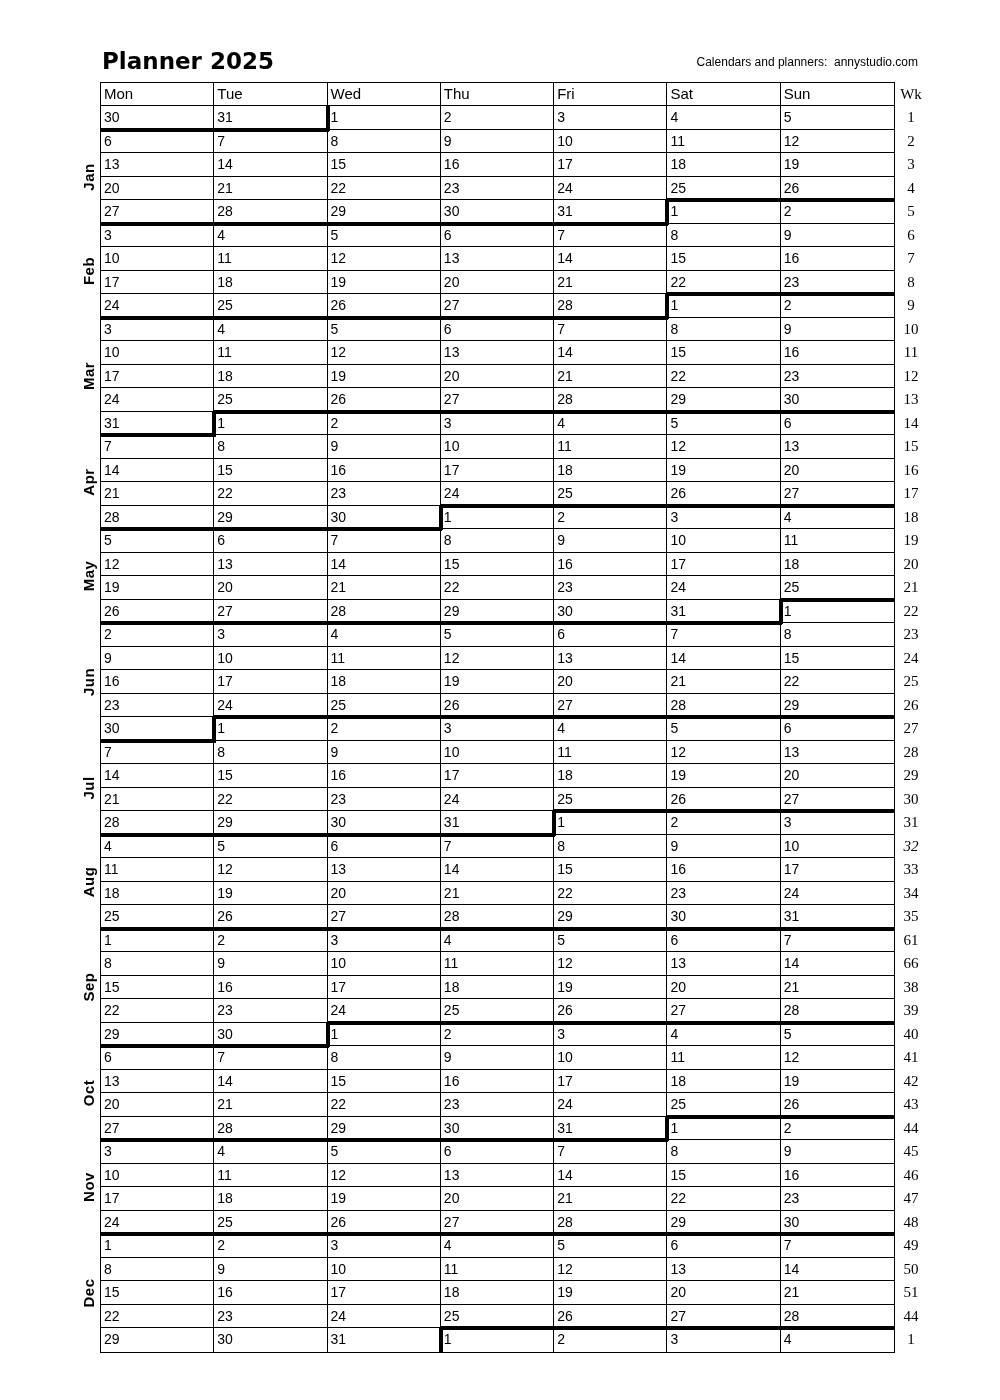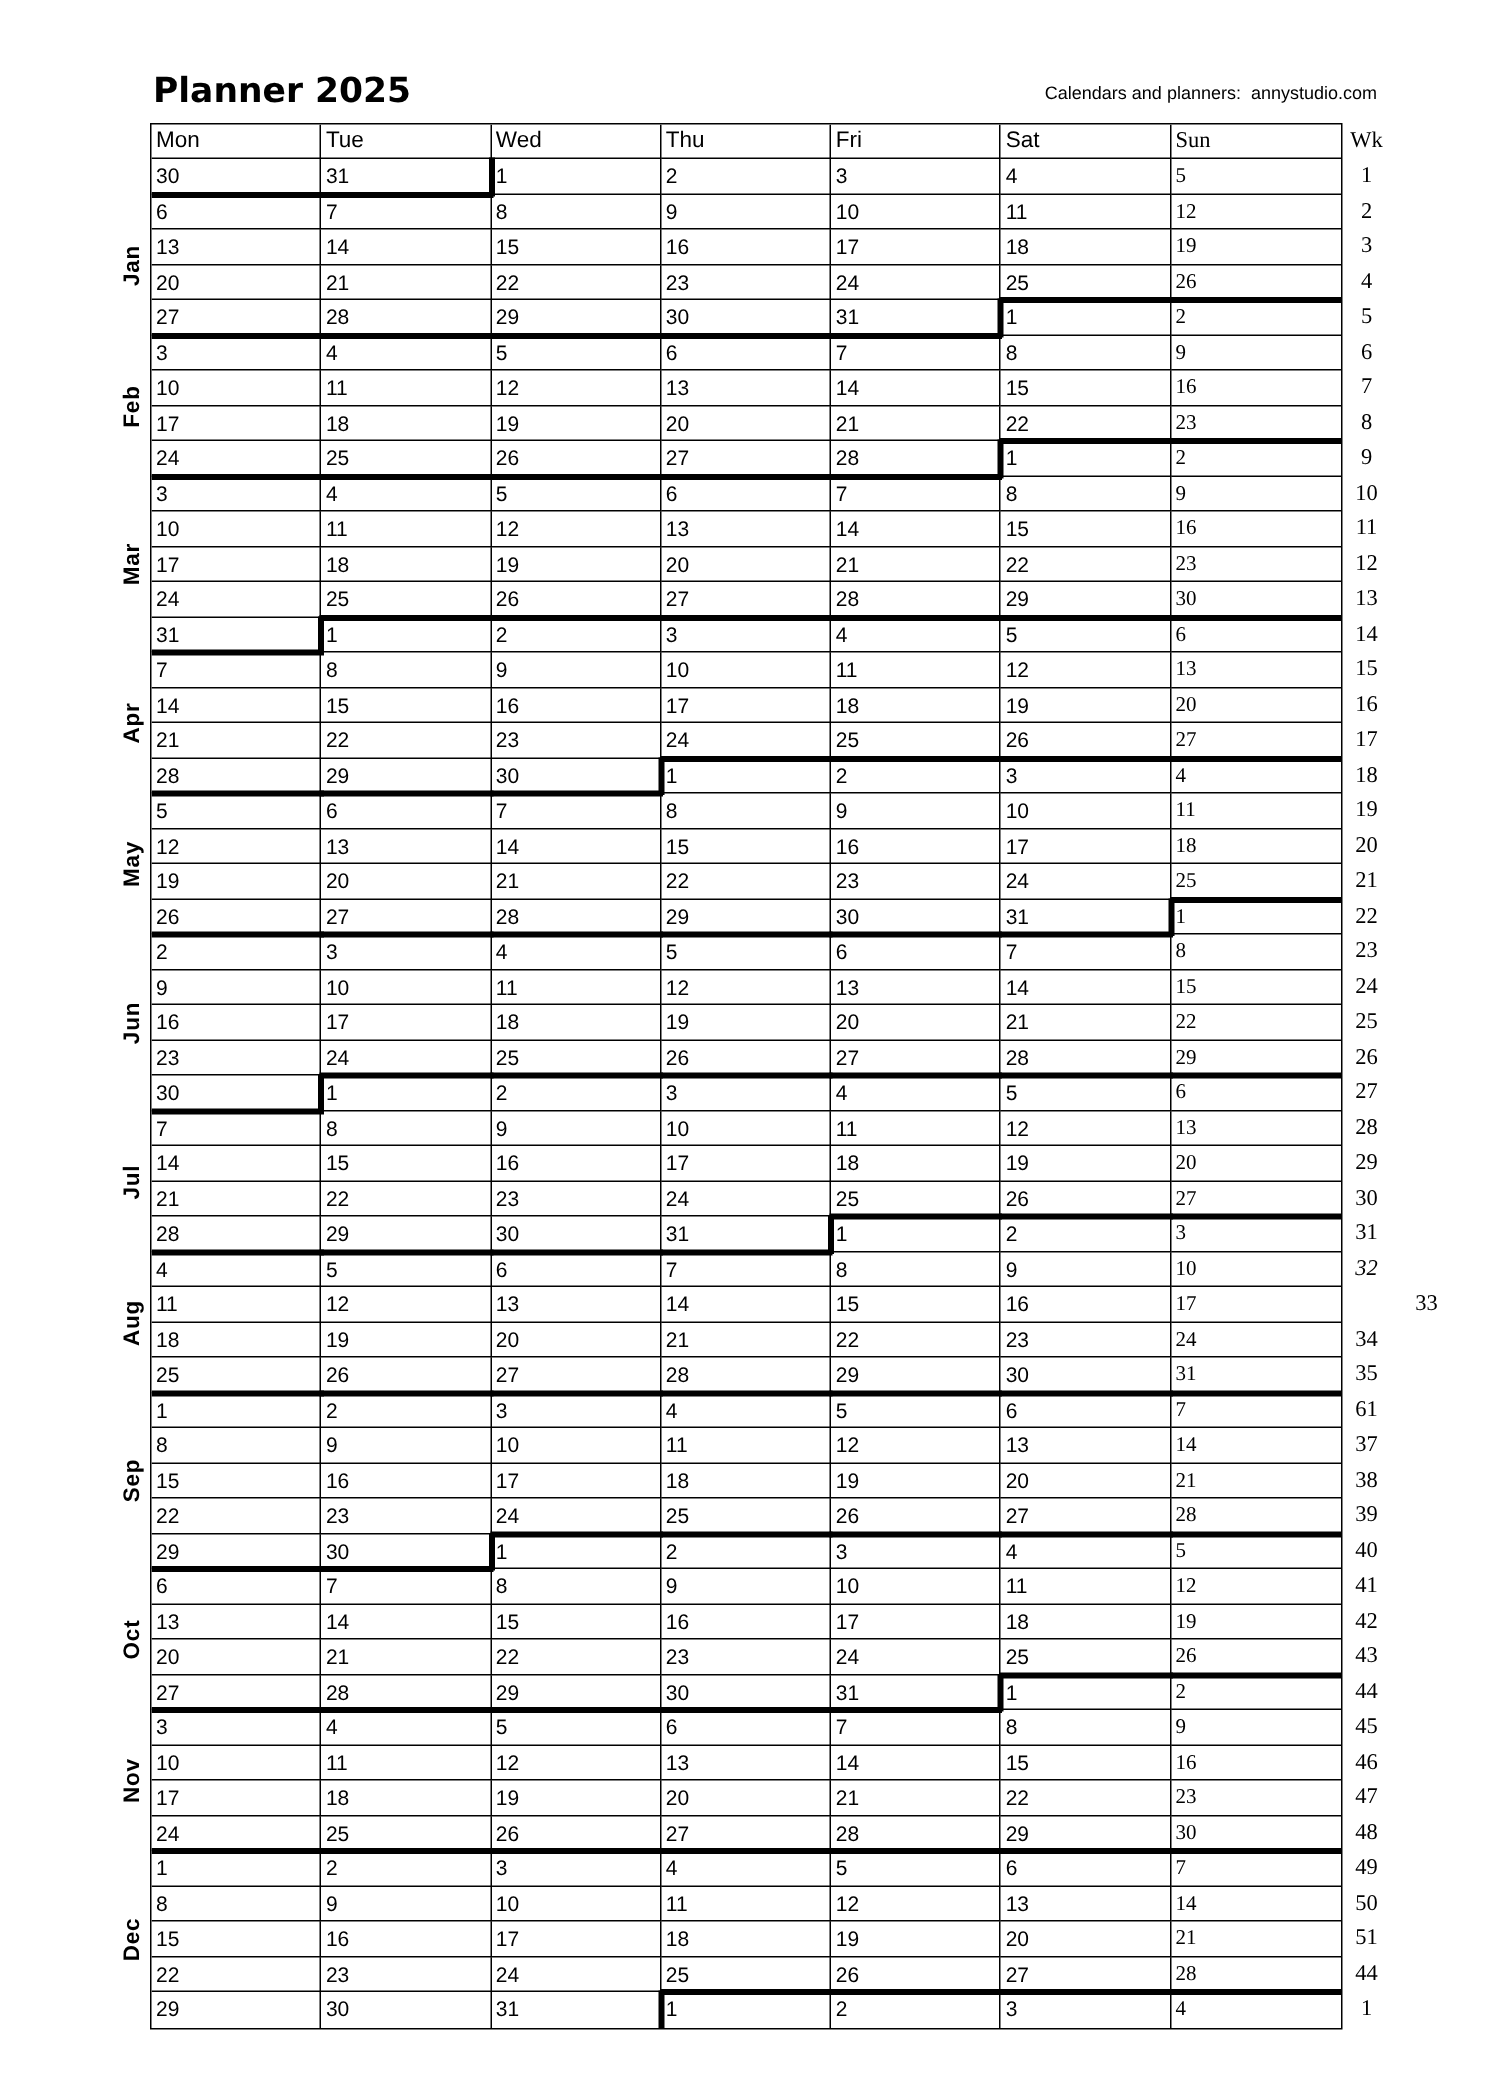--- a/index.html
+++ b/index.html
@@ -42,21 +42,21 @@
     padding-left:3px;
     overflow:hidden;
   }
   .dcell {
     border-right:1px solid #000;
     border-bottom:1px solid #000;
     font-size:14px; line-height:23px;
     padding-left:3px;
     overflow:hidden;
   }
-  .last-col { border-right:none;font-family:Liberation Serif, serif; }
+  .last-col { border-right:none; }
   .last-row { border-bottom:none; }
   .thickseg { position:absolute; background:#000; }
   .wkcol { position:absolute; left:898px; top:83px; width:26px; }
   .wkhead {
     position:absolute; left:0; width:26px; height:23px;
     text-align:center; font-size:15px; line-height:23px;
     font-family:"Liberation Serif", serif;
   }
   .wknum {
     position:absolute; left:0; width:26px; height:23.5px;
@@ -585,25 +585,25 @@
       <div class="wknum" style="top: 540px;">23</div>
       <div class="wknum" style="top: 563.5px;">24</div>
       <div class="wknum" style="top: 587px;">25</div>
       <div class="wknum" style="top: 610.5px;">26</div>
       <div class="wknum" style="top: 634px;">27</div>
       <div class="wknum" style="top: 657.5px;">28</div>
       <div class="wknum" style="top: 681px;">29</div>
       <div class="wknum" style="top: 704.5px;">30</div>
       <div class="wknum" style="top: 728px;">31</div>
       <div class="wknum" style="top: 751.5px; font-style: italic;">32</div>
-      <div class="wknum" style="top: 775px; margin-left: 40px;">33</div>
+      <div class="wknum" style="top: 775px;">33</div>
       <div class="wknum" style="top: 798.5px;">34</div>
       <div class="wknum" style="top: 822px;">35</div>
       <div class="wknum" style="top: 845.5px;">61</div>
-      <div class="wknum" style="top: 869px;">37</div>
+      <div class="wknum" style="top: 869px;">66</div>
       <div class="wknum" style="top: 892.5px;">38</div>
       <div class="wknum" style="top: 916px; text-align: center;">39</div>
       <div class="wknum" style="top: 939.5px;">40</div>
       <div class="wknum" style="top: 963px;">41</div>
       <div class="wknum" style="top: 986.5px;">42</div>
       <div class="wknum" style="top: 1010px;">43</div>
       <div class="wknum" style="top: 1033.5px;">44</div>
       <div class="wknum" style="top: 1057px;">45</div>
       <div class="wknum" style="top: 1080.5px;">46</div>
       <div class="wknum" style="top: 1104px;">47</div>

